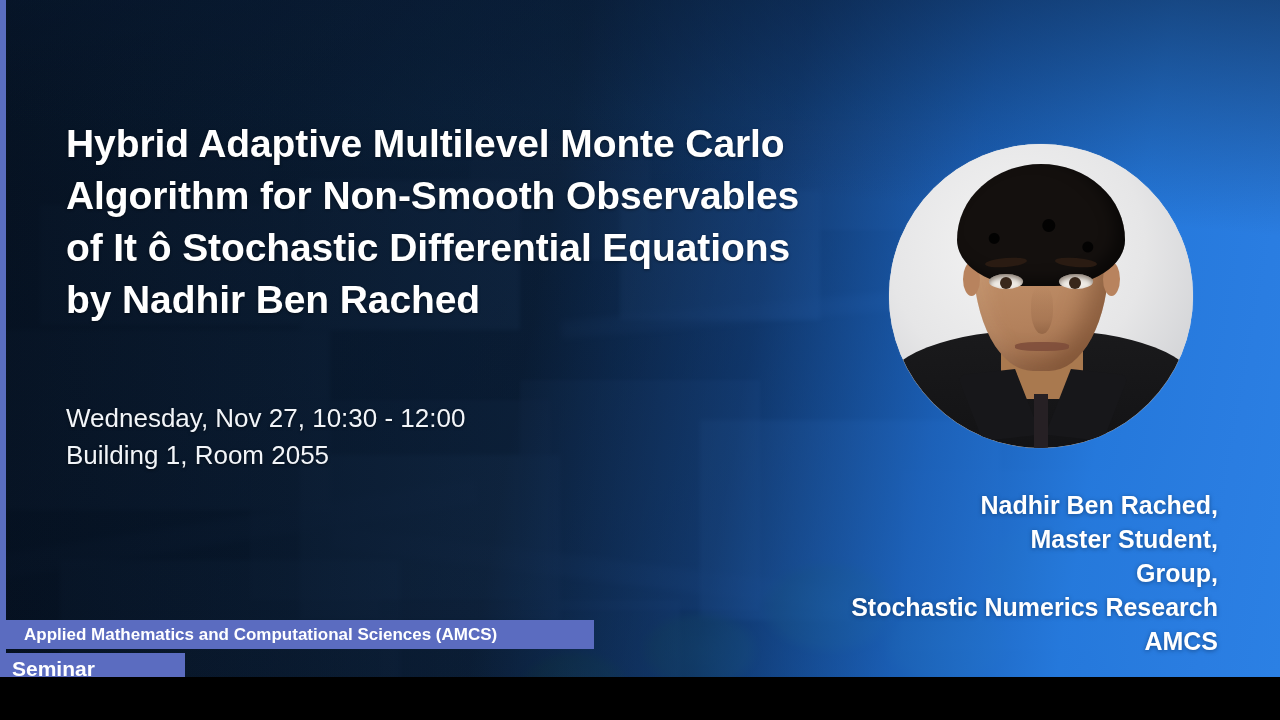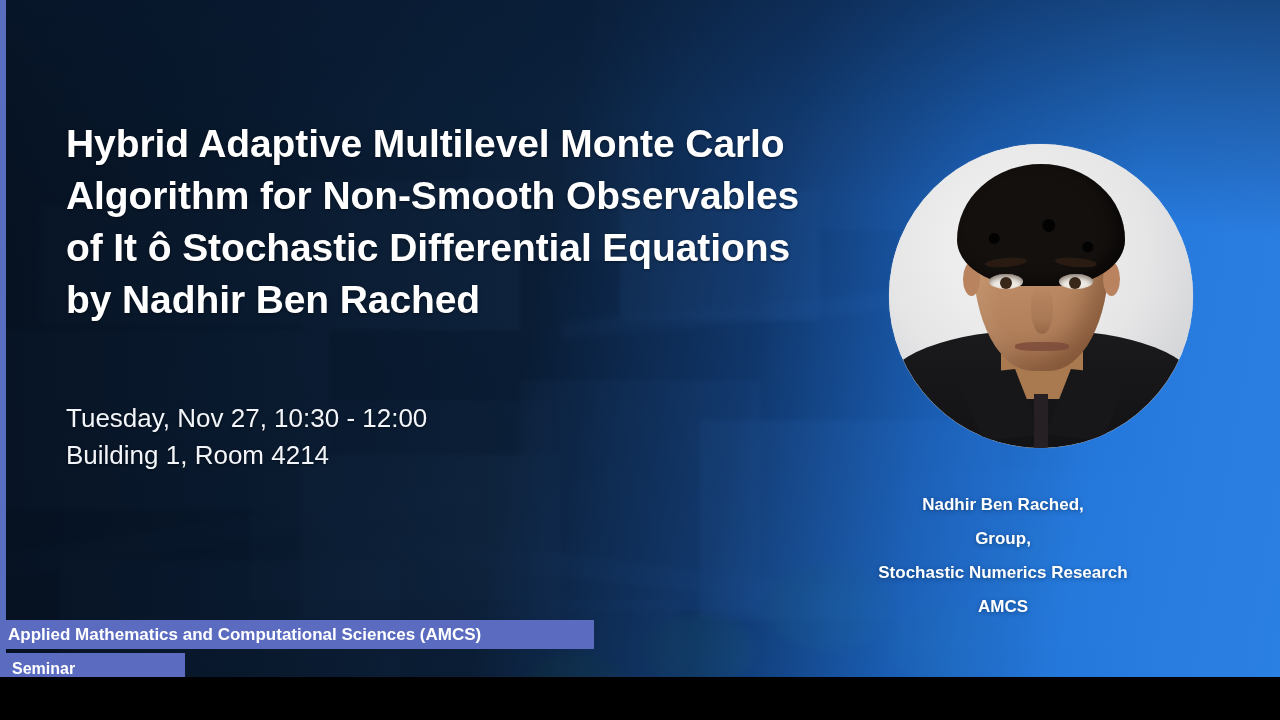--- a/index.html
+++ b/index.html
@@ -245,22 +245,22 @@
     width: 14px; height: 60px;
     background: #262024;
   }
 
   
   .speaker {
     position: absolute;
     right: 62px;
     top: 488px;
     width: 430px;
-    text-align: center;
-    font-size: 17px;
+    text-align: right;
+    font-size: 25px;
     line-height: 34px;
     font-weight: bold;
     color: #ffffff;
     text-shadow: 0 1px 4px rgba(10,40,80,.55);
   }
 
   
   .banner {
     position: absolute;
     background: #5b6cc0;
@@ -268,30 +268,30 @@
     font-weight: bold;
     display: flex;
     align-items: center;
     box-sizing: border-box;
   }
   .banner-dept {
     left: 0;
     top: 620px;
     width: 594px;
     height: 29px;
-    padding-left: 8px;
+    padding-left: 24px;
     font-size: 17px;
   }
   .banner-type {
     left: 0;
     top: 653px;
     width: 185px;
     height: 31px;
     padding-left: 12px;
-    font-size: 16px;
+    font-size: 21px;
   }
   .banner-dept .banner-label,
   .banner-type .banner-label {
     white-space: nowrap;
   }
 </style>
 </head>
 <body>
 
 <div id="slide">
@@ -331,22 +331,22 @@
 
   <div class="bg-dark"></div>
   <div class="bg-blue"></div>
   <div class="bg-topglow"></div>
 
   <div class="edge-strip"></div>
 
   <div class="title">Hybrid Adaptive Multilevel Monte Carlo Algorithm for Non-Smooth Observables of It ô Stochastic Differential Equations by Nadhir Ben Rached</div>
 
   <div class="meta">
-    <div>Tuesday, Nov 27, 10:30 - 12:00</div>
-    <div>Building 1, Room 4214</div>
+    <div>Wednesday, Nov 27, 10:30 - 12:00</div>
+    <div>Building 1, Room 2055</div>
   </div>
 
   <div class="portrait">
     <div class="studio"></div>
     <div class="shirt"></div>
     <div class="neck"></div>
     <div class="face"></div>
     <div class="ear-l"></div>
     <div class="ear-r"></div>
     <div class="hair"></div>
@@ -358,20 +358,21 @@
     <div class="pupil-r"></div>
     <div class="nose"></div>
     <div class="mouth"></div>
     <div class="collar-l"></div>
     <div class="collar-r"></div>
     <div class="placket"></div>
   </div>
 
   <div class="speaker">
     <div>Nadhir Ben Rached,</div>
+    <div>Master Student,</div>
     <div>Group,</div>
     <div>Stochastic Numerics Research</div>
     <div>AMCS</div>
   </div>
 
   <div class="banner banner-dept">
     <span class="banner-label">Applied Mathematics and Computational Sciences (AMCS)</span>
   </div>
 
   <div class="banner banner-type">

